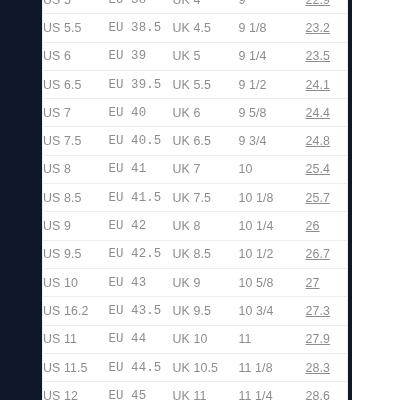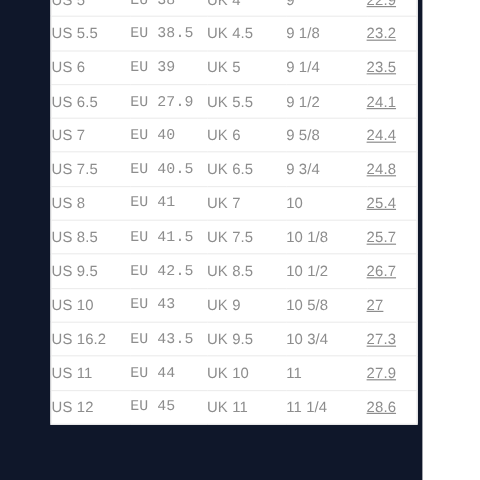--- a/index.html
+++ b/index.html
@@ -101,21 +101,21 @@
           </tr>
           <tr>
             <td class="cell-us">US 6</td>
             <td class="cell-eu">EU 39</td>
             <td class="cell-uk">UK 5</td>
             <td class="cell-in">9 1/4</td>
             <td class="cell-cm">23.5</td>
           </tr>
           <tr>
             <td class="cell-us">US 6.5</td>
-            <td class="cell-eu">EU 27.9</td>
+            <td class="cell-eu">EU 39.5</td>
             <td class="cell-uk">UK 5.5</td>
             <td class="cell-in">9 1/2</td>
             <td class="cell-cm">24.1</td>
           </tr>
           <tr>
             <td class="cell-us">US 7</td>
             <td class="cell-eu">EU 40</td>
             <td class="cell-uk">UK 6</td>
             <td class="cell-in">9 5/8</td>
             <td class="cell-cm">24.4</td>
@@ -135,20 +135,27 @@
             <td class="cell-cm">25.4</td>
           </tr>
           <tr>
             <td class="cell-us">US 8.5</td>
             <td class="cell-eu">EU 41.5</td>
             <td class="cell-uk">UK 7.5</td>
             <td class="cell-in">10 1/8</td>
             <td class="cell-cm">25.7</td>
           </tr>
           <tr>
+            <td class="cell-us">US 9</td>
+            <td class="cell-eu">EU 42</td>
+            <td class="cell-uk">UK 8</td>
+            <td class="cell-in">10 1/4</td>
+            <td class="cell-cm">26</td>
+          </tr>
+          <tr>
             <td class="cell-us">US 9.5</td>
             <td class="cell-eu">EU 42.5</td>
             <td class="cell-uk">UK 8.5</td>
             <td class="cell-in">10 1/2</td>
             <td class="cell-cm">26.7</td>
           </tr>
           <tr>
             <td class="cell-us">US 10</td>
             <td class="cell-eu">EU 43</td>
             <td class="cell-uk">UK 9</td>
@@ -163,20 +170,27 @@
             <td class="cell-cm">27.3</td>
           </tr>
           <tr>
             <td class="cell-us">US 11</td>
             <td class="cell-eu">EU 44</td>
             <td class="cell-uk">UK 10</td>
             <td class="cell-in">11</td>
             <td class="cell-cm">27.9</td>
           </tr>
           <tr>
+            <td class="cell-us">US 11.5</td>
+            <td class="cell-eu">EU 44.5</td>
+            <td class="cell-uk">UK 10.5</td>
+            <td class="cell-in">11 1/8</td>
+            <td class="cell-cm">28.3</td>
+          </tr>
+          <tr>
             <td class="cell-us">US 12</td>
             <td class="cell-eu">EU 45</td>
             <td class="cell-uk">UK 11</td>
             <td class="cell-in">11 1/4</td>
             <td class="cell-cm">28.6</td>
           </tr>
         </tbody>
     </table>
   </div>
 </div>

